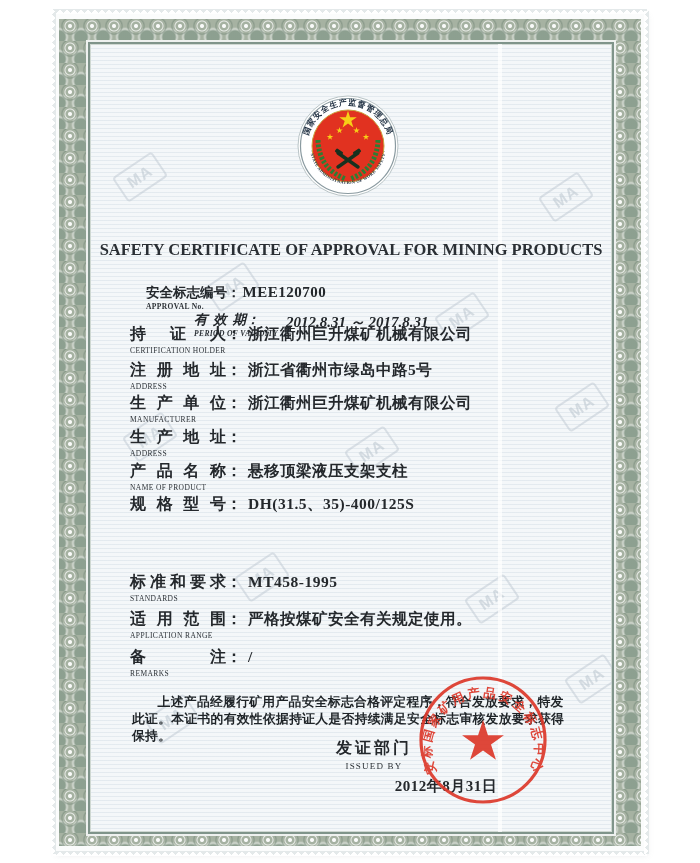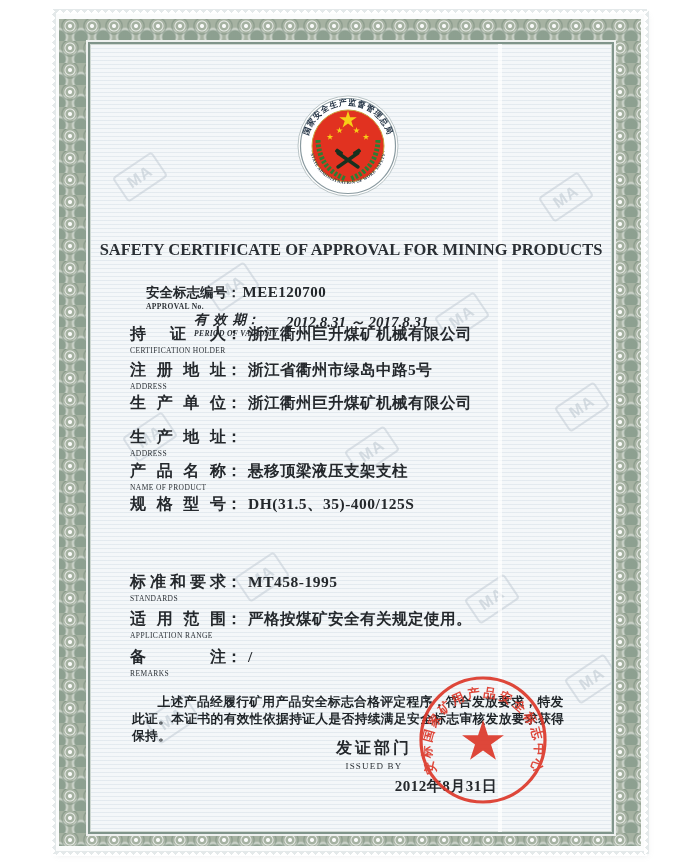--- a/index.html
+++ b/index.html
@@ -172,20 +172,21 @@
           <span class="val">浙江省衢州市绿岛中路5号</span>
         </div>
       <div class="en">ADDRESS</div>
     </div>
     <div class="field" style="top:349px">
       <div class="zh">
           <span class="lab">生产单位</span>
           <span>：</span>
           <span class="val">浙江衢州巨升煤矿机械有限公司</span>
         </div>
+      <div class="en">MANUFACTURER</div>
     </div>
     <div class="field" style="top:383px">
       <div class="zh">
           <span class="lab">生产地址</span>
           <span>：</span>
         </div>
       <div class="en">ADDRESS</div>
     </div>
     <div class="field" style="top:417px">
       <div class="zh">

